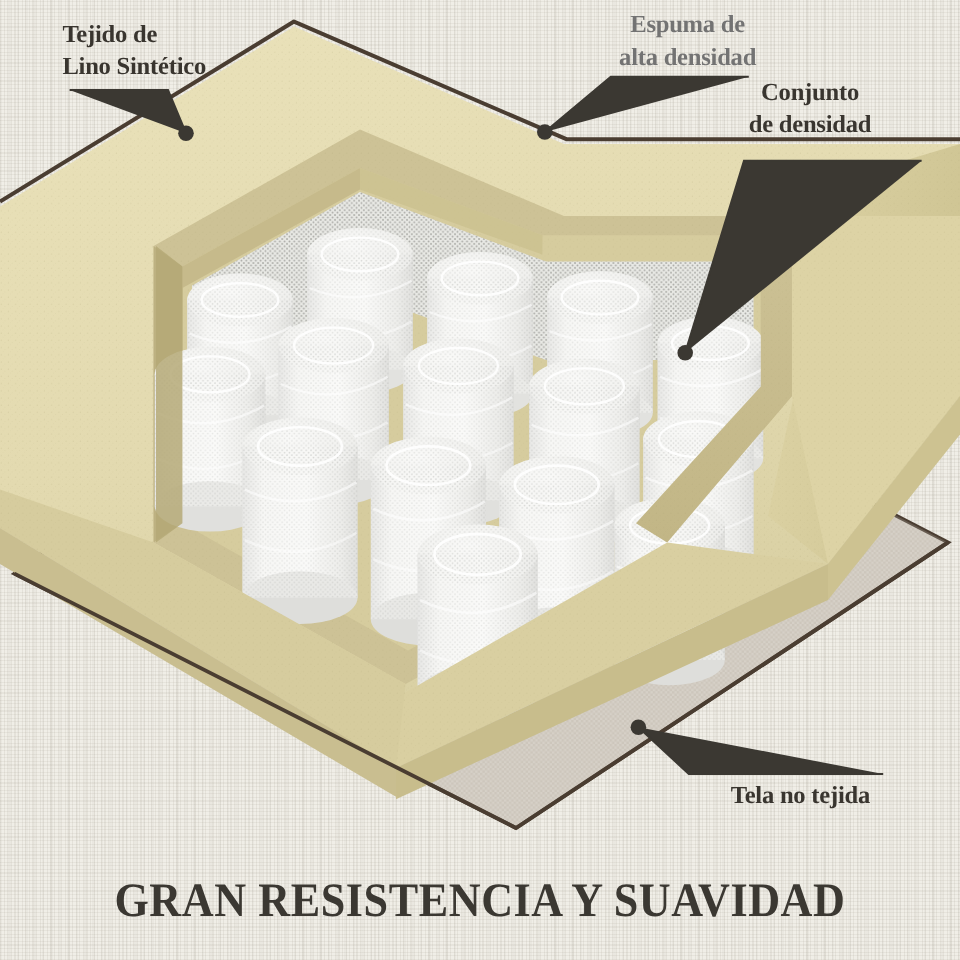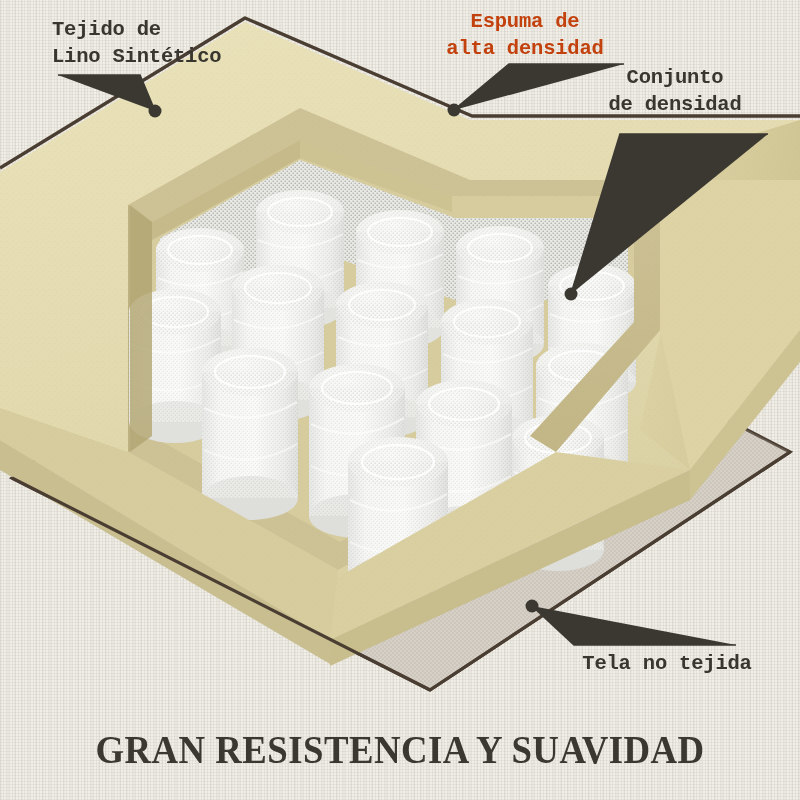--- a/index.html
+++ b/index.html
@@ -35,21 +35,21 @@
 
   
   .svg-layer { position: absolute; left:0; top:0; width:800px; height:720px; }
 
   
 
   
   .label {
     position: absolute;
     color: #39352f;
-    font-family: Liberation Mono, monospace;
+    font-family: Liberation Serif, serif;
     font-weight: bold;
     font-size: 20.5px;
     line-height: 27px;
     letter-spacing: -0.2px;
     white-space: pre-line;
   }
   .label.align-left  { text-align: left; }
 
   #label-tejido     { left: 52px;  top: 16px;  width: 230px; }
   #label-espuma     { left: 420px; top: 8px;   width: 210px; text-align: center;}
@@ -390,21 +390,21 @@
       <circle id="dot-tejido" cx="155" cy="111" r="6.5"></circle>
       <circle id="dot-espuma" cx="454" cy="110" r="6.5"></circle>
       <circle id="dot-conjunto" cx="571" cy="294" r="6.5"></circle>
       <circle id="dot-tela" cx="532" cy="606" r="6.5"></circle>
     </g>
   </svg>
 
   <div class="label align-left" id="label-tejido" style="color: rgb(57, 53, 47);">Tejido de
 Lino Sintético</div>
 
-  <div class="label" id="label-espuma" style="color: #c2410c;">Espuma de
+  <div class="label" id="label-espuma" style="color: #737373; margin-left: 48px;">Espuma de
 alta densidad</div>
 
   <div class="label" id="label-conjunto" style="color: rgb(57, 53, 47);">Conjunto
 de densidad</div>
 
   <div class="label" id="label-tela" style="color: rgb(57, 53, 47);">Tela no tejida</div>
 
   <div id="footer-title" style="color: rgb(59, 56, 50);">GRAN RESISTENCIA Y SUAVIDAD</div>
 
 </div>

